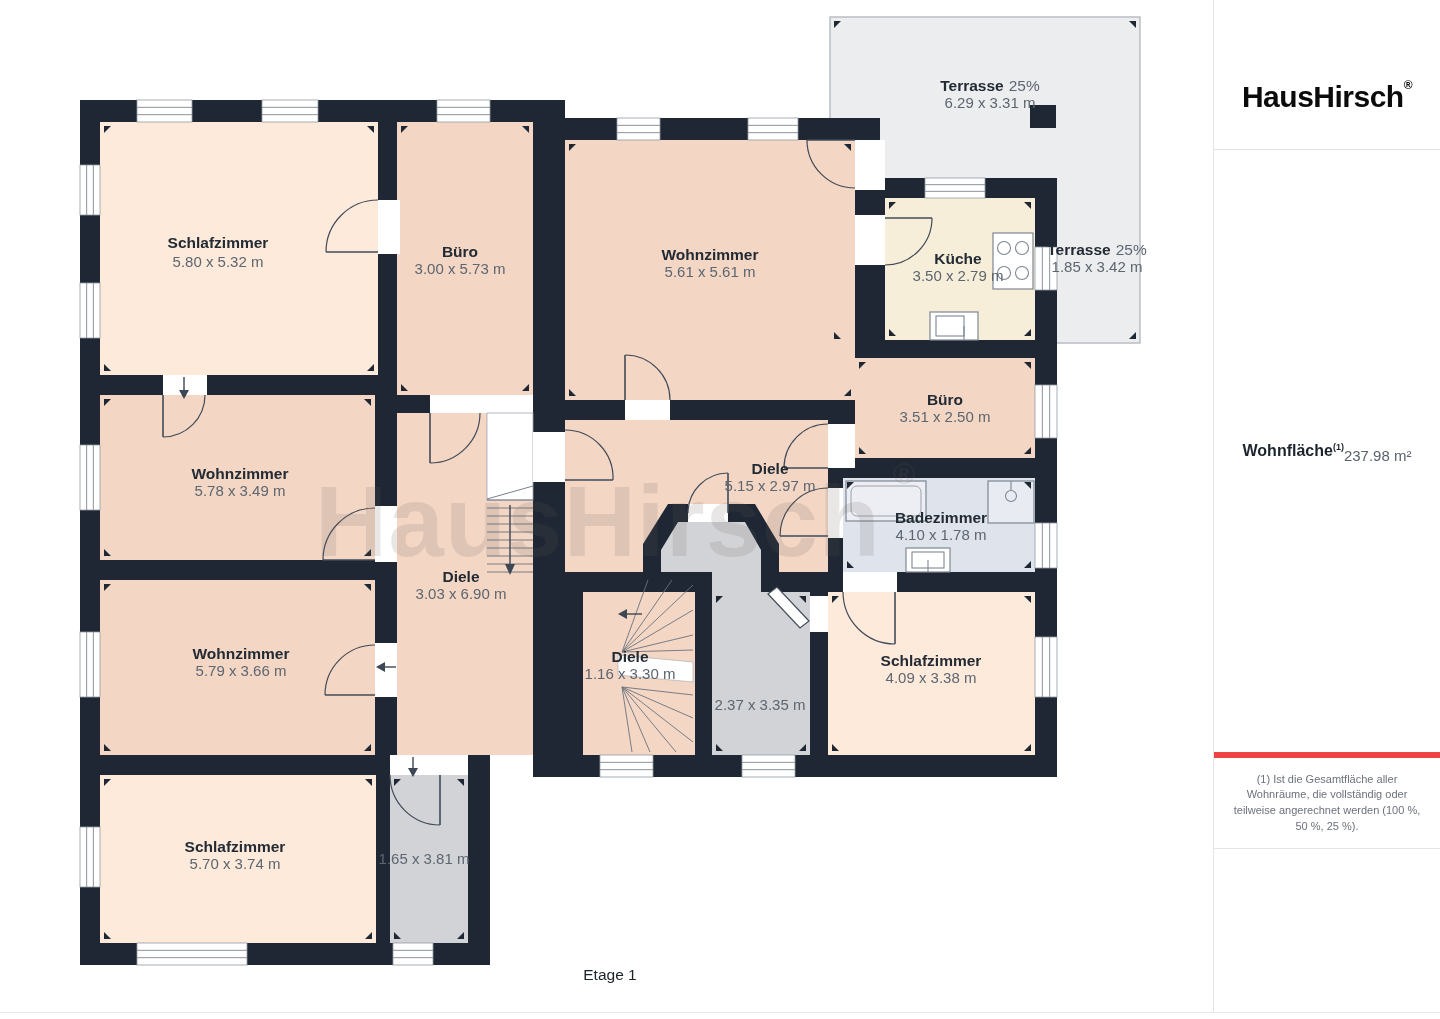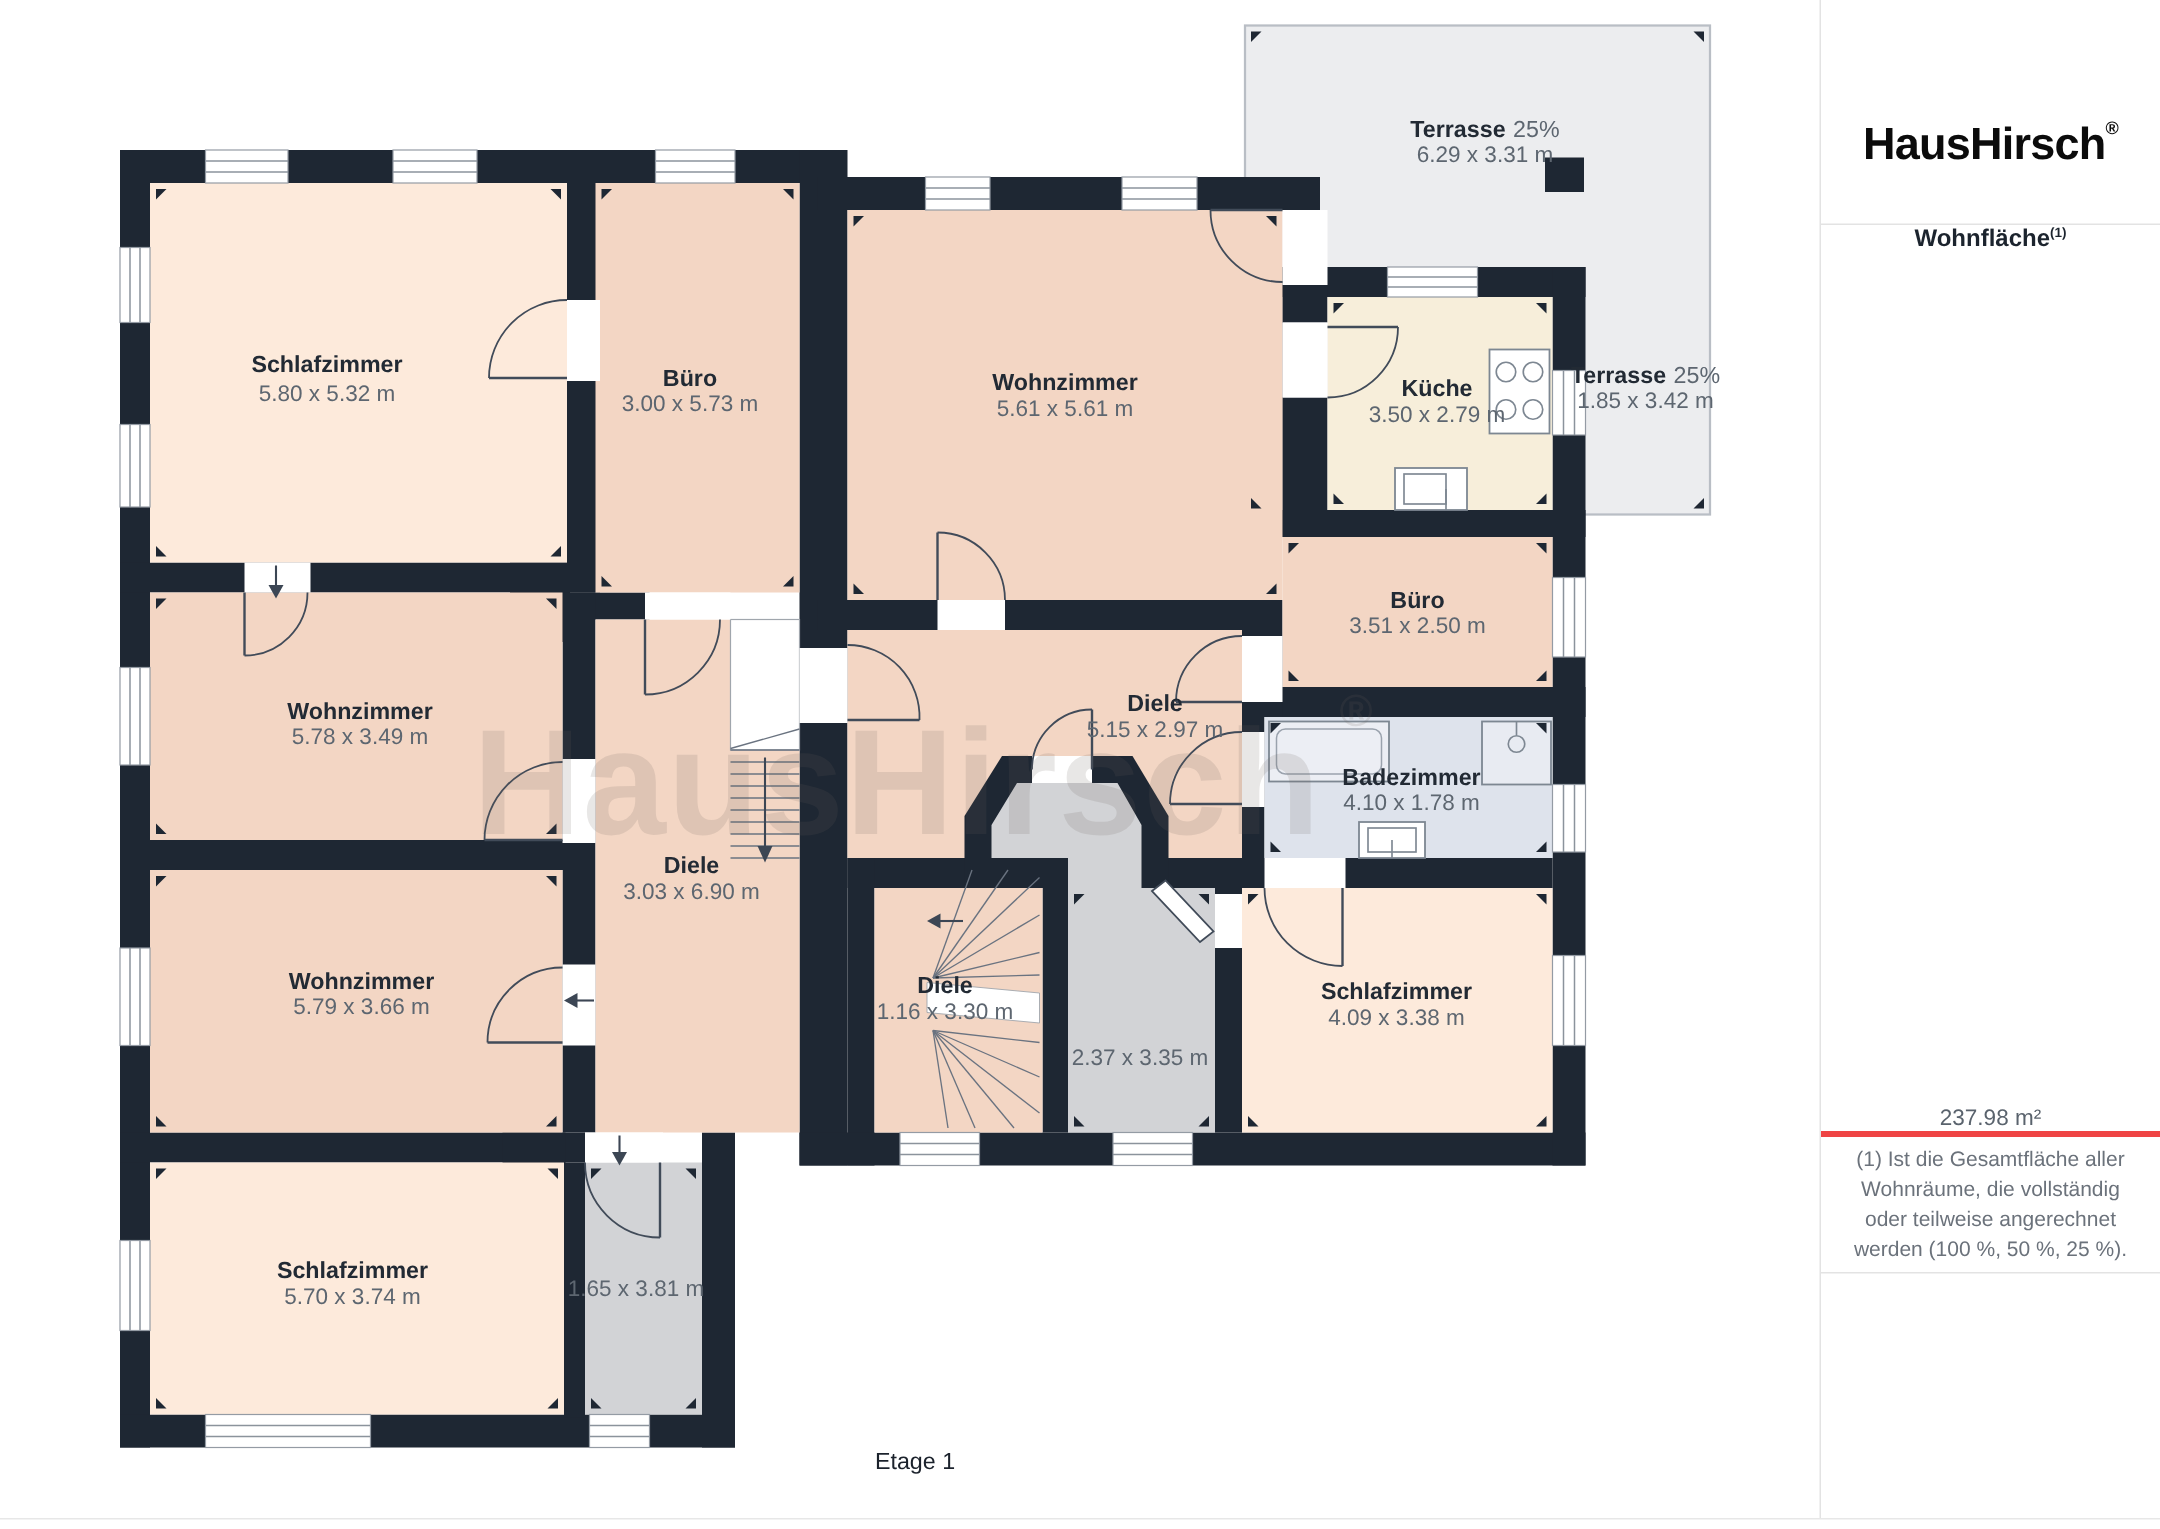--- a/index.html
+++ b/index.html
@@ -34,27 +34,27 @@
   .pct{font-weight:400;fill:var(--c-dims);}
   .wm{font:700 100px "Liberation Sans","DejaVu Sans",sans-serif;fill:#6b625c;opacity:0.15;letter-spacing:1px;}
   .wmr{font:700 30px "Liberation Sans","DejaVu Sans",sans-serif;fill:#6b625c;opacity:0.15;}
 
   
   #sidebar{position:absolute;left:1213px;top:0;width:226px;height:1012px;border-left:1px solid #e3e3e3;background:#fff;}
   .sb-section{box-sizing:border-box;width:100%;}
   #sb-logo{height:150px;border-bottom:1px solid #e3e3e3;display:flex;align-items:center;justify-content:center;}
   #sb-logo .logo-text{font-size:30px;font-weight:800;color:#0b0b0b;letter-spacing:-0.5px;margin-top:44px;}
   #sb-logo sup{font-size:12px;font-weight:700;vertical-align:top;position:relative;top:-2px;}
-  #sb-area{height:608px;border-bottom:4px solid #ef4444;display:flex;flex-direction:column;align-items:center;justify-content:space-between;}
+  #sb-area{height:608px;border-bottom:6px solid #ef4444;display:flex;flex-direction:row;align-items:center;justify-content:center;}
   #sb-area .area-label{font-size:16px;font-weight:700;color:#1c242e;}
   #sb-area .area-label sup{font-size:9px;font-weight:700;}
   #sb-area .area-value{font-size:15px;color:#5a636d;margin-top:8px;}
   #sb-fn1{height:91px;border-bottom:1px solid #e3e3e3;display:flex;align-items:center;justify-content:center;padding:8px 16px;}
   #sb-fn2{height:162px;padding:20px 14px 0;}
-  .fn-text{font-size:14px;line-height:1.42;color:#6b727b;text-align:center;}
+  .fn-text{font-size:11px;line-height:1.42;color:#6b727b;text-align:center;}
   #sb-giraffe{text-align:center;margin-top:14px;font-size:15px;letter-spacing:0.5px;}
   #sb-giraffe .g1{color:#6e747c;font-weight:500;}
   #sb-giraffe .g2{color:#15181c;font-weight:700;}
 
   #floor-label{position:absolute;left:510px;top:966px;width:200px;text-align:center;
     font-size:15.5px;font-weight:400;color:#1b222c;}
   #bottom-rule{position:absolute;left:0;top:1012px;width:1440px;height:1px;background:#e7e7e7;}
 </style>
 </head>
 <body>

